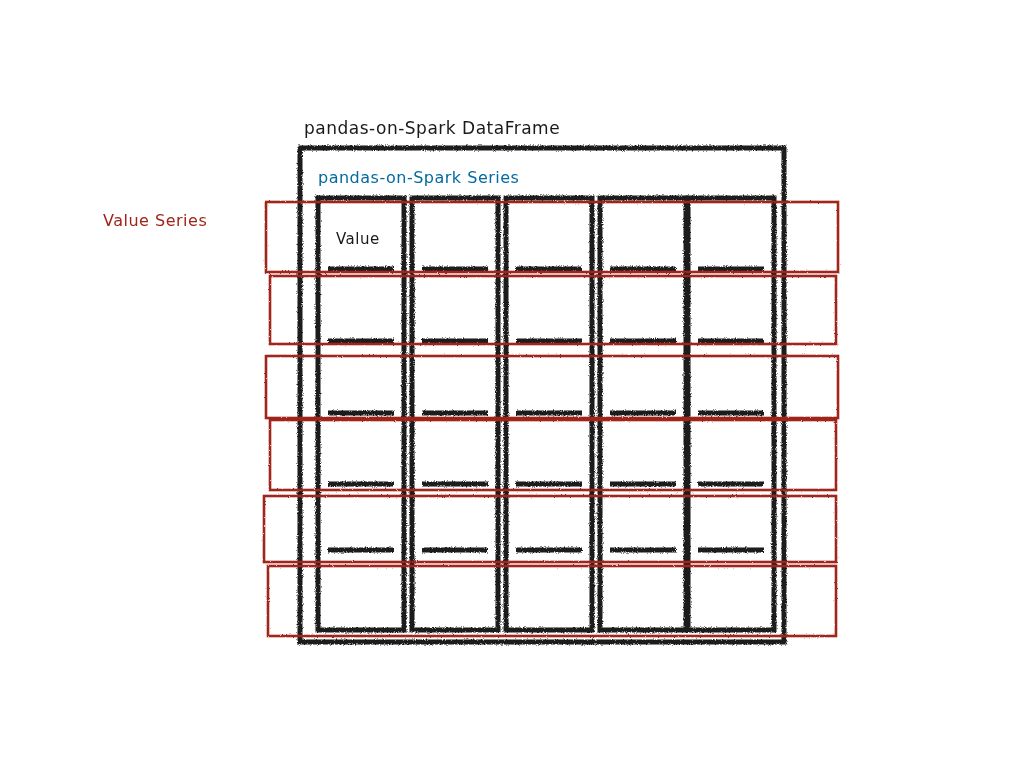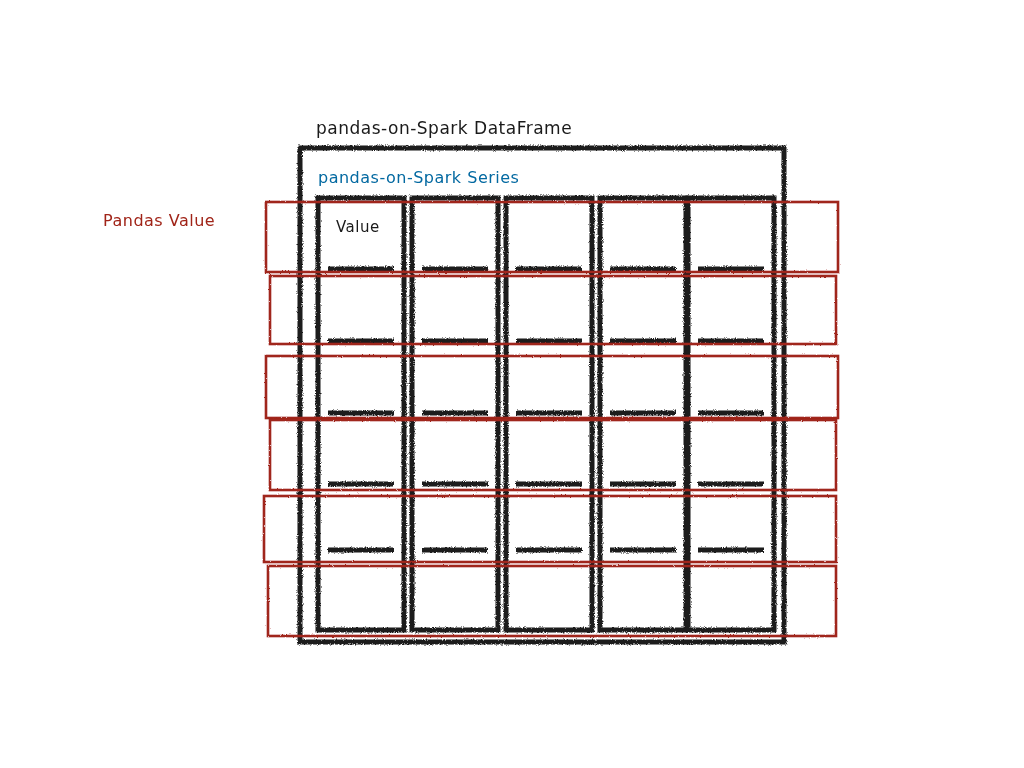--- a/index.html
+++ b/index.html
@@ -24,21 +24,21 @@
   }
 
   .label {
     position: absolute;
     white-space: nowrap;
     font-family: "DejaVu Sans", sans-serif;
     letter-spacing: 0.5px;
   }
 
   .label-dataframe {
-    left: 316px;
+    left: 304px;
     top: 118px;
     font-size: 17px;
     color: #1a1a1a;
   }
 
   .label-series {
     left: 318px;
     top: 168px;
     font-size: 16px;
     color: #0369a1;
@@ -46,21 +46,21 @@
 
   .label-pandas-series {
     left: 103px;
     top: 211px;
     font-size: 16px;
     color: #a02418;
   }
 
   .label-value {
     left: 336px;
-    top: 218px;
+    top: 230px;
     font-size: 15px;
     color: #1a1a1a;
     text-align: center;
   }
 </style>
 </head>
 <body>
 
 <svg id="diagram" viewBox="0 0 1024 768" xmlns="http://www.w3.org/2000/svg">
   <defs>
@@ -124,14 +124,14 @@
     <rect x="270" y="276" width="566" height="68" fill="none" stroke="#a0251a" stroke-width="2.6"></rect>
     <rect x="266" y="356" width="572" height="62" fill="none" stroke="#a0251a" stroke-width="2.6"></rect>
     <rect x="270" y="420" width="566" height="70" fill="none" stroke="#a0251a" stroke-width="2.6"></rect>
     <rect x="264" y="496" width="572" height="66" fill="none" stroke="#a0251a" stroke-width="2.6"></rect>
     <rect x="268" y="566" width="568" height="70" fill="none" stroke="#a0251a" stroke-width="2.6"></rect>
   </g>
 </svg>
 
 <div class="label label-dataframe">pandas-on-Spark DataFrame</div>
 <div class="label label-series">pandas-on-Spark Series</div>
-<div class="label label-pandas-series">Pandas Value</div>
+<div class="label label-pandas-series">Value Series</div>
 <div class="label label-value">Value</div>
 
 </body></html>

